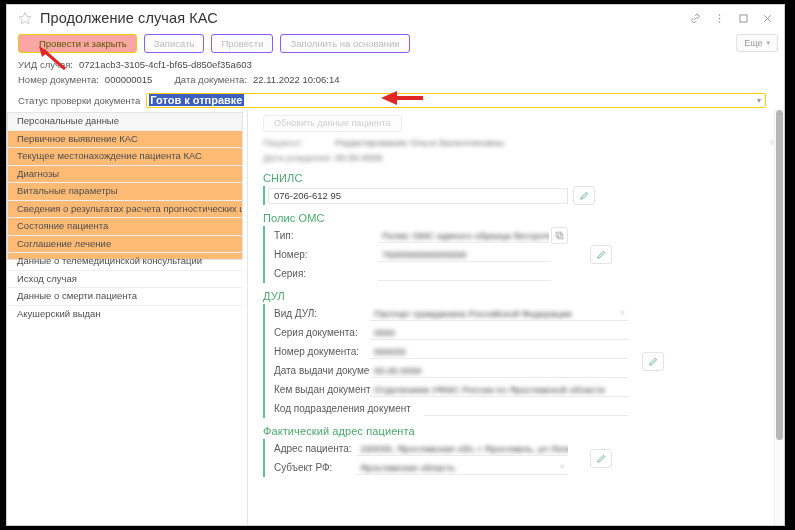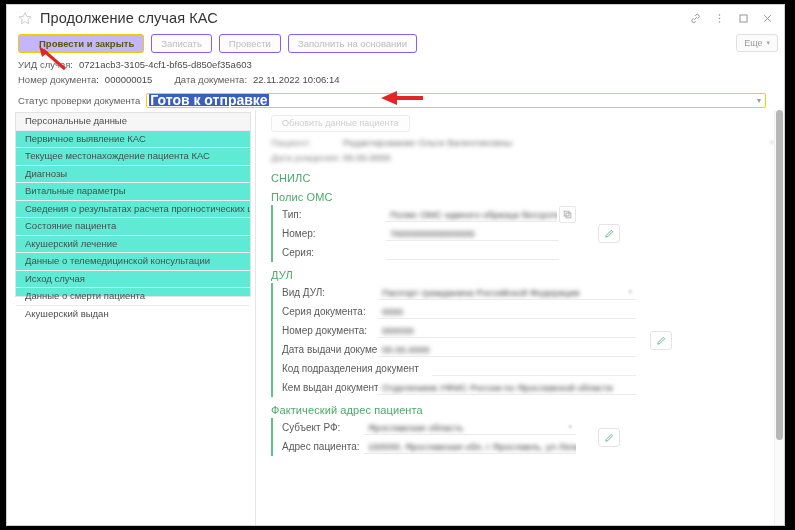--- a/index.html
+++ b/index.html
@@ -46,22 +46,22 @@
   .toolbar{
     height:22px;display:flex;align-items:center;gap:7px;
     padding:1px 6px 0 11px;position:relative;
   }
   .btn{
     height:17px;line-height:17px;padding:0 9px;
     border:1px solid #8b5cf6;border-radius:3px;
     background:#fcfcfc;color:#bdbdbd;font-size:9.5px;white-space:nowrap;
   }
   .btn.primary{
-    background:#c4b5fd;border:1px solid #e9cf00;color:#5a5a00;
-    font-weight:bold;
+    background:#fca5a5;border:1px solid #e9cf00;color:#5a5a00;
+    font-weight:normal;
     padding-left:20px;
   }
   .more-btn{
     margin-left:auto;height:16px;line-height:16px;padding:0 7px;
     border:1px solid #e0e0e0;border-radius:3px;background:#fbfbfb;
     color:#9a9a9a;font-size:9px;display:flex;align-items:center;gap:4px;
   }
   .more-btn .caret{font-size:7px;color:#aaa;}
 
   
@@ -76,43 +76,43 @@
     display:flex;align-items:center;height:20px;margin-top:3px;
     padding-right:18px;position:relative;
   }
   .status-lbl{font-size:9.5px;color:#5e5e5e;white-space:nowrap;margin-right:6px;}
   .status-field{
     position:relative;flex:1 1 auto;max-width:648px;height:15px;
     border:1.5px solid #ffcc00;border-radius:2px;background:#fff;
     display:flex;align-items:center;box-sizing:border-box;
   }
   .status-value{
-    background:#3b5fc0;color:#fff;font-size:14px;font-weight:bold;
+    background:#3b5fc0;color:#fff;font-size:11px;font-weight:bold;
     padding:0 1px;margin-left:2px;line-height:12px;white-space:nowrap;
   }
   .status-caret{
     margin-left:auto;margin-right:4px;color:#9a9a9a;font-size:8px;
   }
 
   
   .arrow{position:absolute;pointer-events:none;}
 
   
   .body{
     position:absolute;left:0;top:105px;right:0;bottom:0;
     display:flex;
   }
 
   
   .sidebar{
     width:236px;flex:0 0 236px;
-    margin:2px 0 0 8px;
+    margin:2px 0 0 0;
     border:1px solid #e3e3e3;
-    background:#5eead4;
-    height:185px;box-sizing:border-box;
+    background:#fdba74;
+    height:148px;box-sizing:border-box;
   }
   .nav-item{
     height:16.5px;line-height:16.5px;
     padding-left:9px;
     font-size:9.5px;color:#4d4d4d;
     border-bottom:1px solid #ededed;
     white-space:nowrap;overflow:hidden;
   }
   .nav-item:last-child{border-bottom:none;}
   .nav-item.first{background:#f6f6f6;}
@@ -293,21 +293,21 @@
   <div class="body">
 
     <div class="sidebar">
       <div class="nav-item first">Персональные данные</div>
       <div class="nav-item">Первичное выявление КАС</div>
       <div class="nav-item">Текущее местонахождение пациента КАС</div>
       <div class="nav-item">Диагнозы</div>
       <div class="nav-item">Витальные параметры</div>
       <div class="nav-item">Сведения о результатах расчета прогностических шкал</div>
       <div class="nav-item">Состояние пациента</div>
-      <div class="nav-item">Акушерский лечение</div>
+      <div class="nav-item">Соглашение лечение</div>
       <div class="nav-item">Данные о телемедицинской консультации</div>
       <div class="nav-item">Исход случая</div>
       <div class="nav-item">Данные о смерти пациента</div>
       <div class="nav-item">Акушерский выдан</div>
     </div>
 
     <div class="main">
 
       <div class="refresh-btn">Обновить данные пациента</div>
 
@@ -318,20 +318,30 @@
         <span class="aicon">▾</span>
       </div>
       <div class="anon-row" style="margin-top:0;">
         <span class="alabel blur">Дата рождения:</span>
         <span class="aval blur dark">00.00.0000</span>
       </div>
 
       
       <div class="section">
         <div class="sec-title">СНИЛС</div>
+        <div class="field-group snils-wrap">
+          <span class="snils-field">
+            <span class="ival">076-206-612 95</span>
+          </span>
+          <span class="edit-btn">
+            <svg width="11" height="11" viewBox="0 0 24 24" fill="none" stroke="#5fb37f" stroke-width="2">
+              <path d="M4 20l4-1 11-11-3-3L5 16z"></path>
+            </svg>
+          </span>
+        </div>
       </div>
 
       
       <div class="section">
         <div class="sec-title">Полис ОМС</div>
         <div style="display:flex;align-items:center;">
           <div class="field-group" style="width:300px;">
 
             <div class="field-row">
               <span class="f-label w2">Тип:</span>
@@ -401,60 +411,60 @@
             </div>
 
             <div class="field-row">
               <span class="f-label w1">Дата выдачи документа:</span>
               <span class="f-input plain">
                 <span class="ival blur">00.00.0000</span>
               </span>
             </div>
 
             <div class="field-row">
+              <span class="f-label w1">Кем выдан документ:</span>
+              <span class="f-input plain">
+                <span class="ival blur">Отделением УФМС России по Ярославской области</span>
+              </span>
+            </div>
+
+            <div class="field-row">
               <span class="f-label w1" style="width:150px;flex:0 0 150px;">Код подразделения документ</span>
               <span class="f-input plain">
                 <span class="ival"></span>
-              </span>
-            </div>
-
-            <div class="field-row">
-              <span class="f-label w1">Кем выдан документ:</span>
-              <span class="f-input plain">
-                <span class="ival blur">Отделением УФМС России по Ярославской области</span>
               </span>
             </div>
 
           </div>
           <span class="edit-btn" style="margin-left:14px;align-self:center;">
             <svg width="11" height="11" viewBox="0 0 24 24" fill="none" stroke="#5fb37f" stroke-width="2">
               <path d="M4 20l4-1 11-11-3-3L5 16z"></path>
             </svg>
           </span>
         </div>
       </div>
 
       
       <div class="section">
         <div class="sec-title">Фактический адрес пациента</div>
         <div style="display:flex;align-items:center;">
           <div class="field-group" style="width:300px;">
 
             <div class="field-row">
+              <span class="f-label w3">Адрес пациента:</span>
+              <span class="f-input plain">
+                <span class="ival blur">150000, Ярославская обл, г Ярославль, ул Ленина, д 1</span>
+              </span>
+            </div>
+
+            <div class="field-row">
               <span class="f-label w3">Субъект РФ:</span>
               <span class="f-input plain">
                 <span class="ival blur">Ярославская область</span>
                 <span class="dd">▾</span>
-              </span>
-            </div>
-
-            <div class="field-row">
-              <span class="f-label w3">Адрес пациента:</span>
-              <span class="f-input plain">
-                <span class="ival blur">150000, Ярославская обл, г Ярославль, ул Ленина, д 1</span>
               </span>
             </div>
 
           </div>
           <span class="edit-btn" style="margin-left:22px;">
             <svg width="11" height="11" viewBox="0 0 24 24" fill="none" stroke="#5fb37f" stroke-width="2">
               <path d="M4 20l4-1 11-11-3-3L5 16z"></path>
             </svg>
           </span>
         </div>

